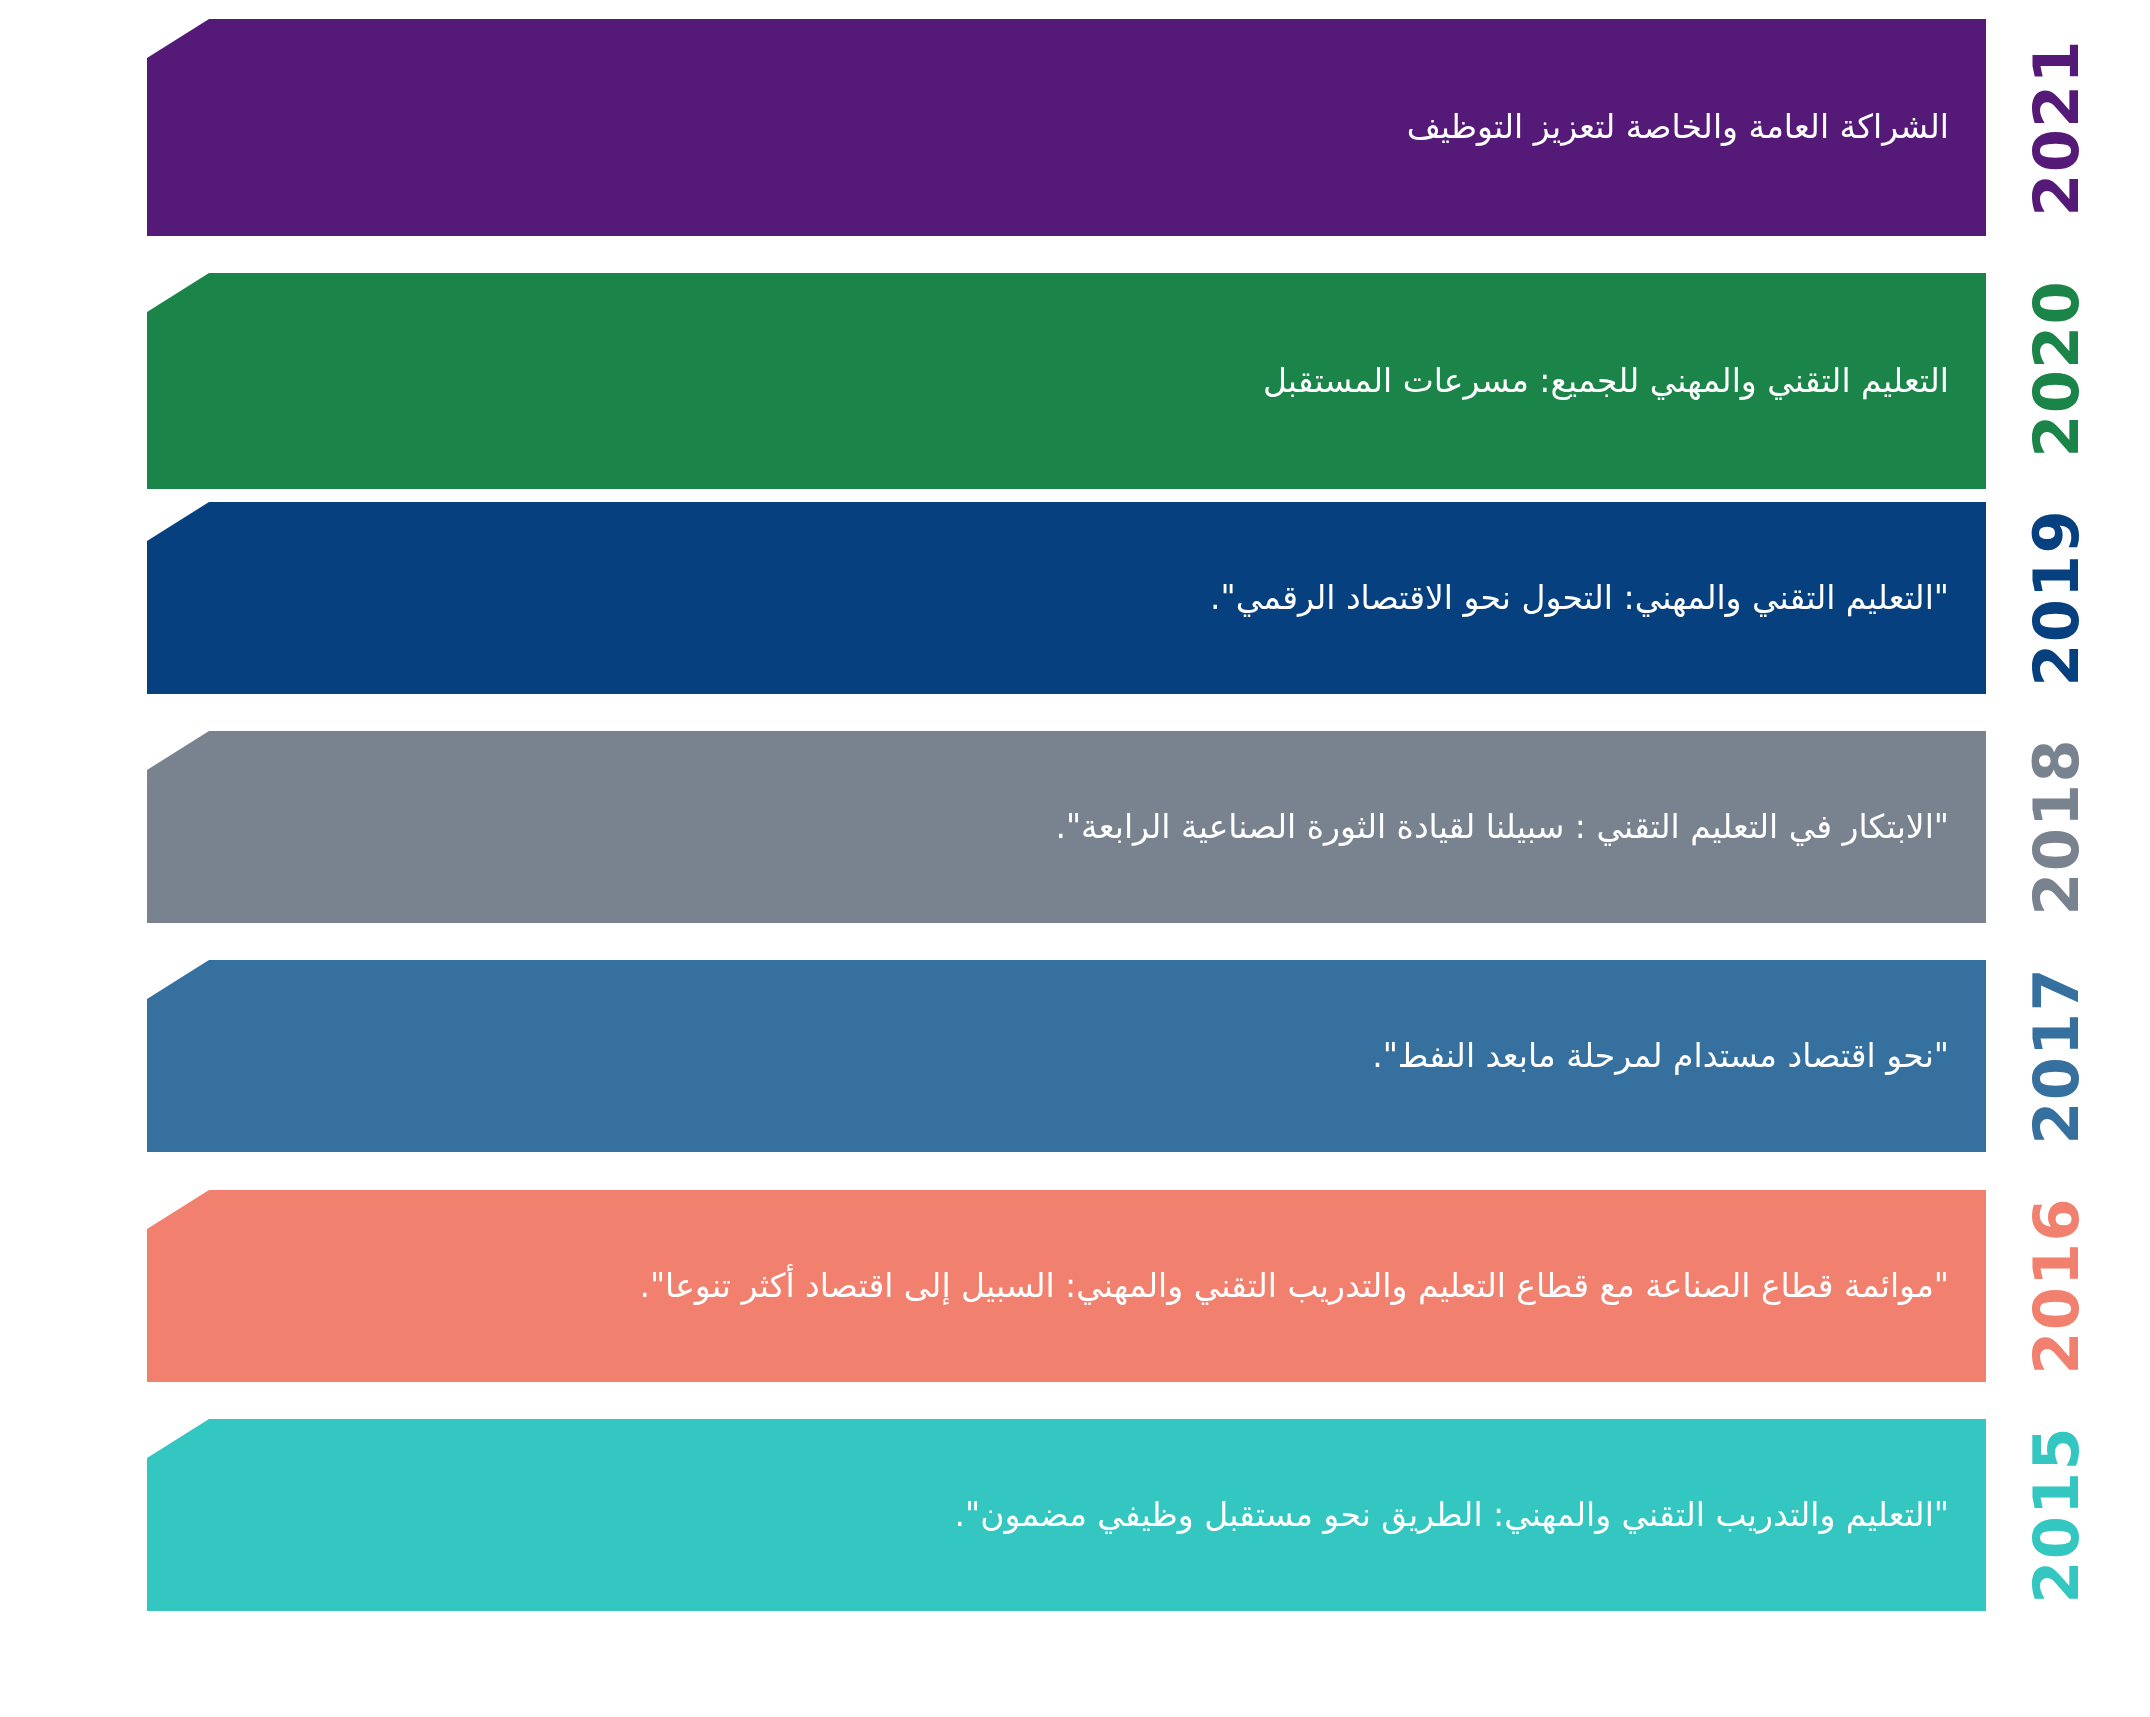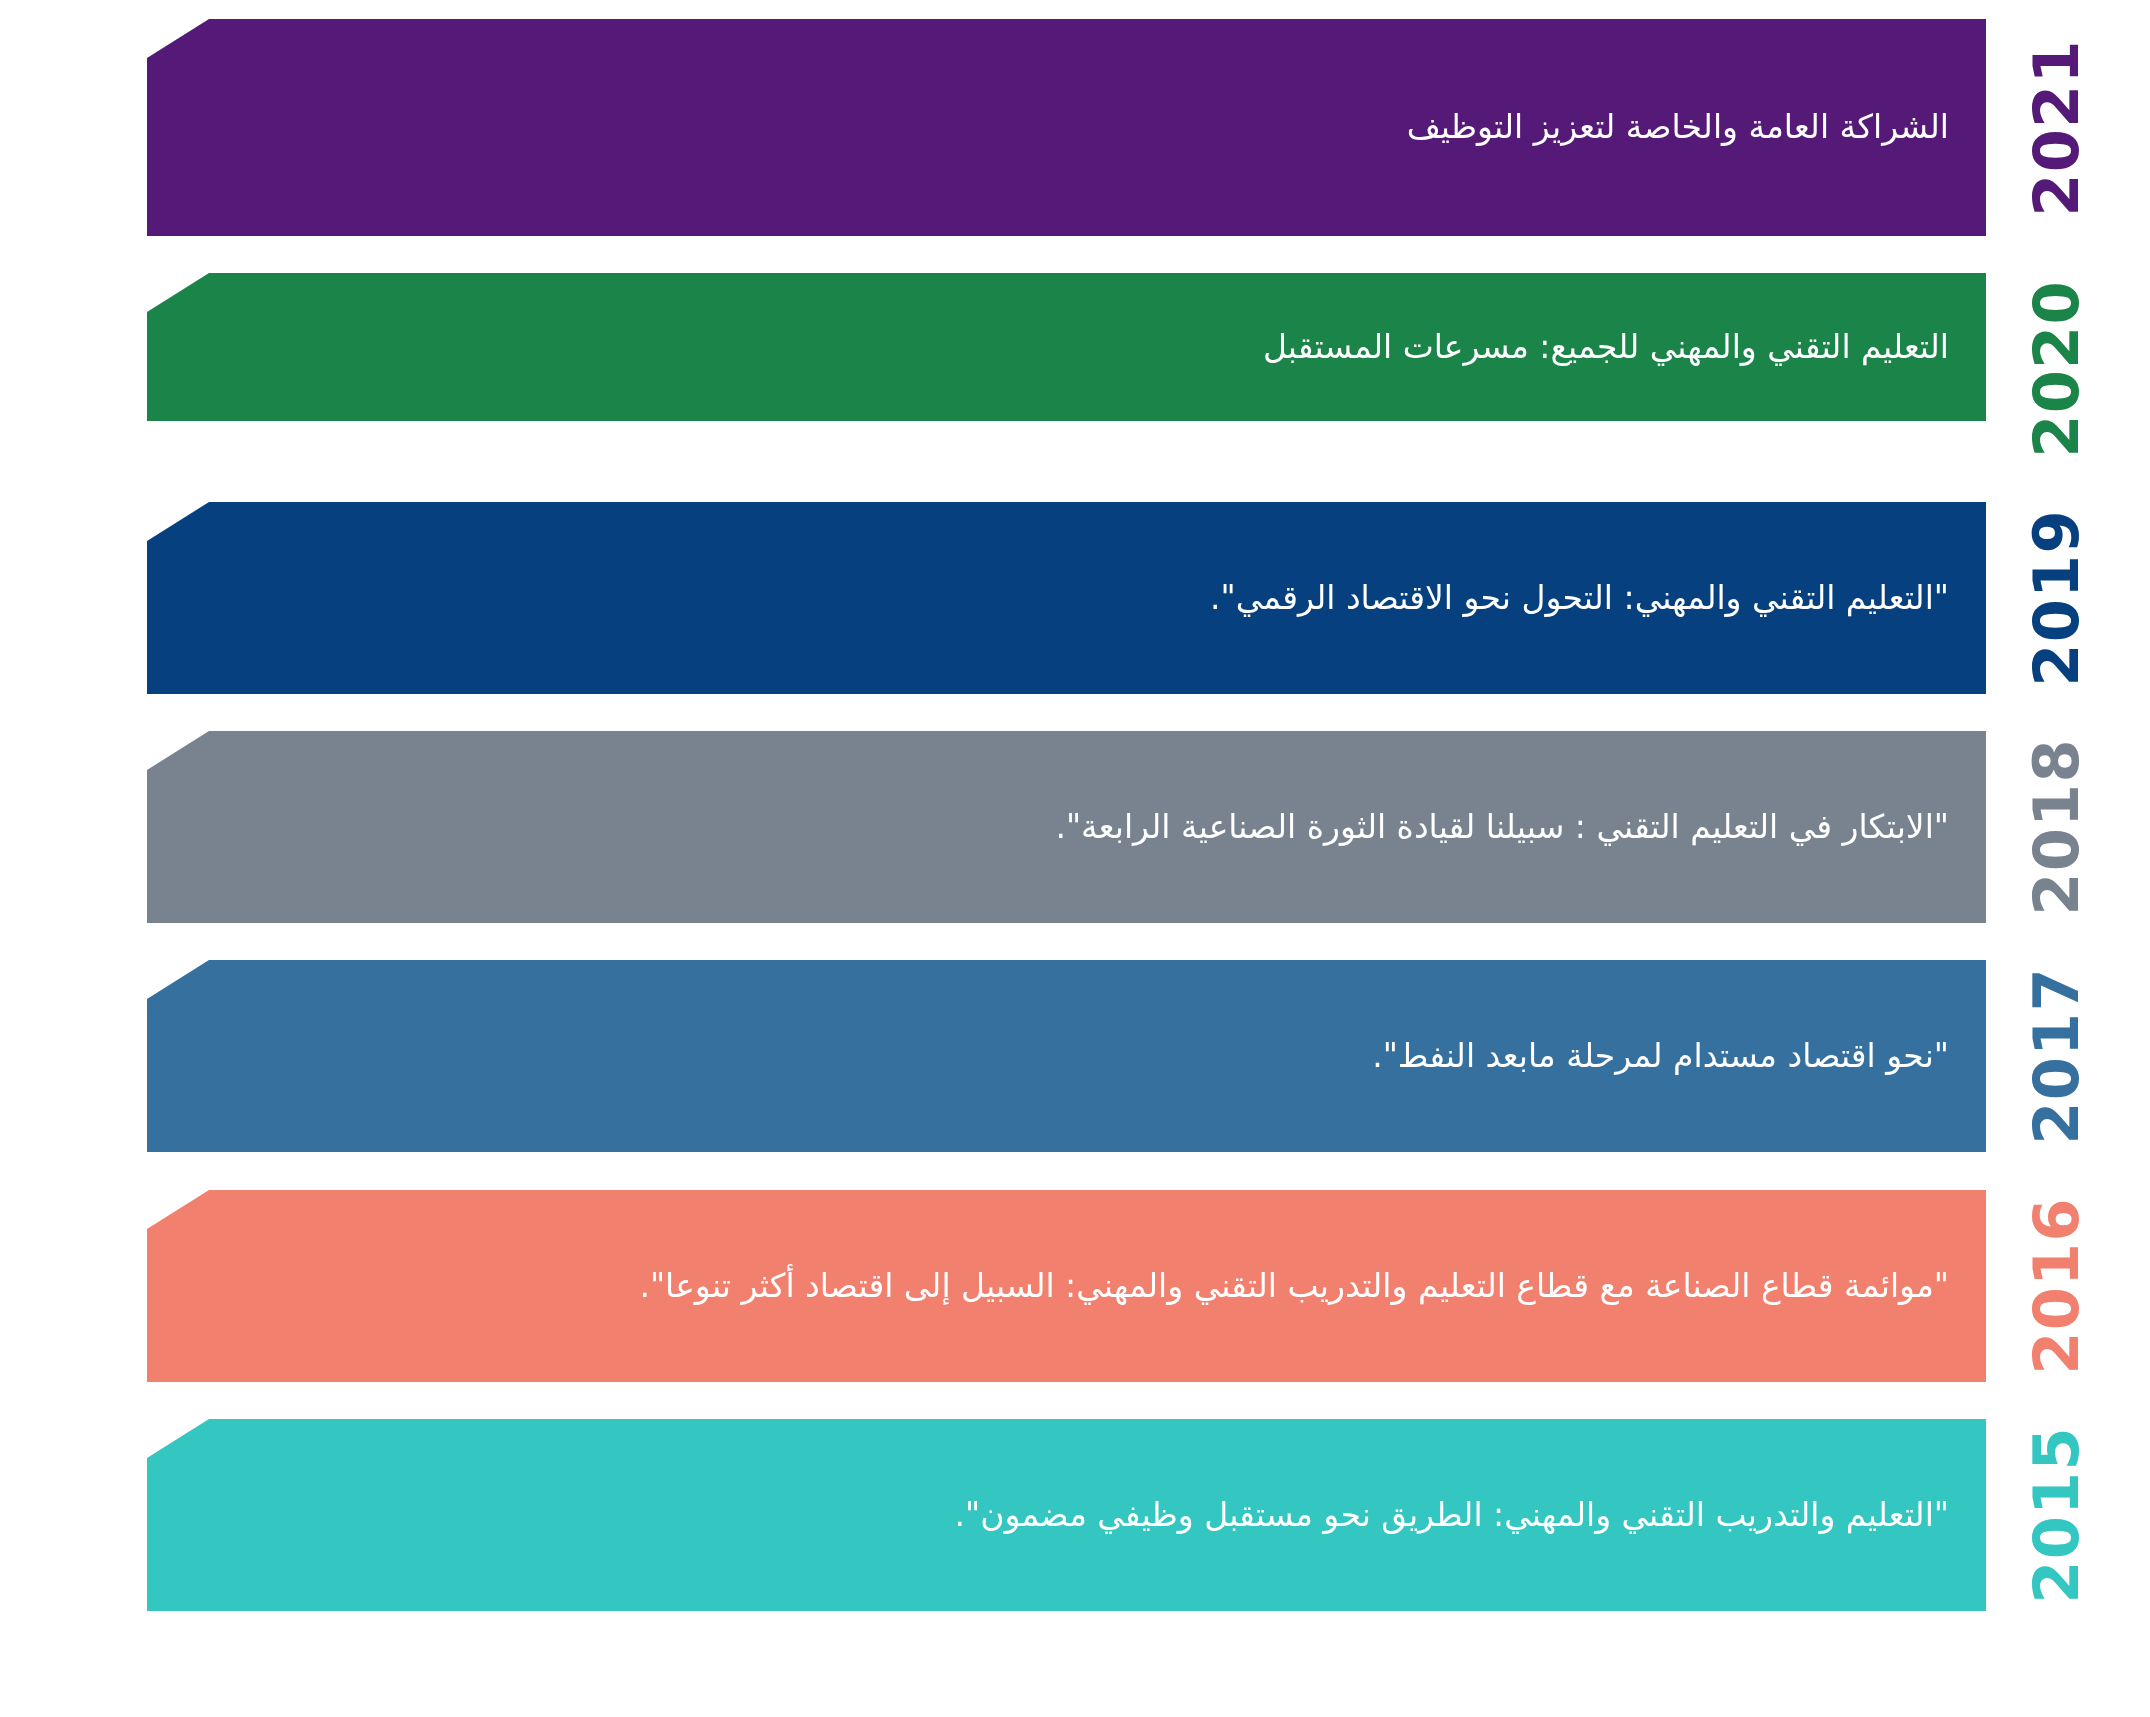--- a/index.html
+++ b/index.html
@@ -69,21 +69,21 @@
 </head>
 <body>
 
 <div id="timeline">
     <div class="bar" style="top: 19px; height: 217px; background: rgb(85, 26, 119);">
       <div class="bar-text" style="max-width: 1735px; white-space: nowrap;">الشراكة العامة والخاصة لتعزيز التوظيف</div>
     </div>
     <div class="year" style="top: 19px; height: 217px;">
       <span class="year-label" style="color: rgb(85, 26, 119);">2021</span>
     </div>
-    <div class="bar" style="top: 273px; height: 148px; background: rgb(27, 132, 73);">
+    <div class="bar" style="top: 273px; height: 216px; background: rgb(27, 132, 73);">
       <div class="bar-text" style="max-width: 1735px; white-space: nowrap;">التعليم التقني والمهني للجميع: مسرعات المستقبل</div>
     </div>
     <div class="year" style="top: 273px; height: 192px;">
       <span class="year-label" style="color: rgb(27, 132, 73);">2020</span>
     </div>
     <div class="bar" style="top: 502px; height: 192px; background: rgb(6, 64, 126);">
       <div class="bar-text" style="max-width: 1735px; white-space: nowrap;">"التعليم التقني والمهني: التحول نحو الاقتصاد الرقمي".</div>
     </div>
     <div class="year" style="top: 502px; height: 192px;">
       <span class="year-label" style="color: rgb(6, 64, 126);">2019</span>

